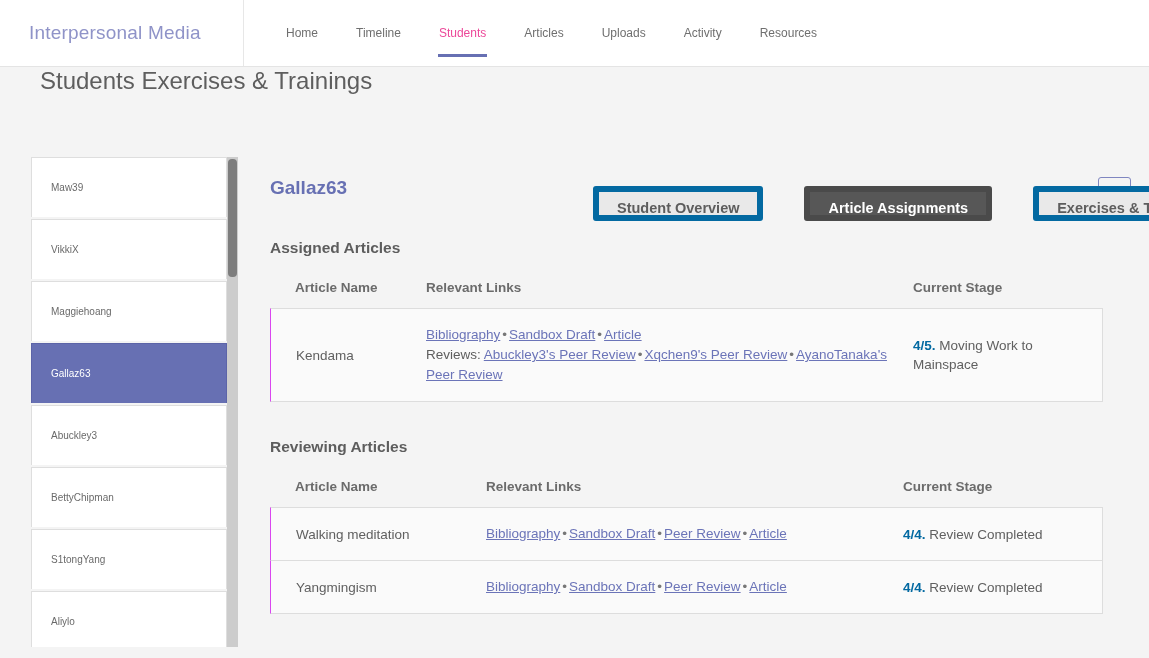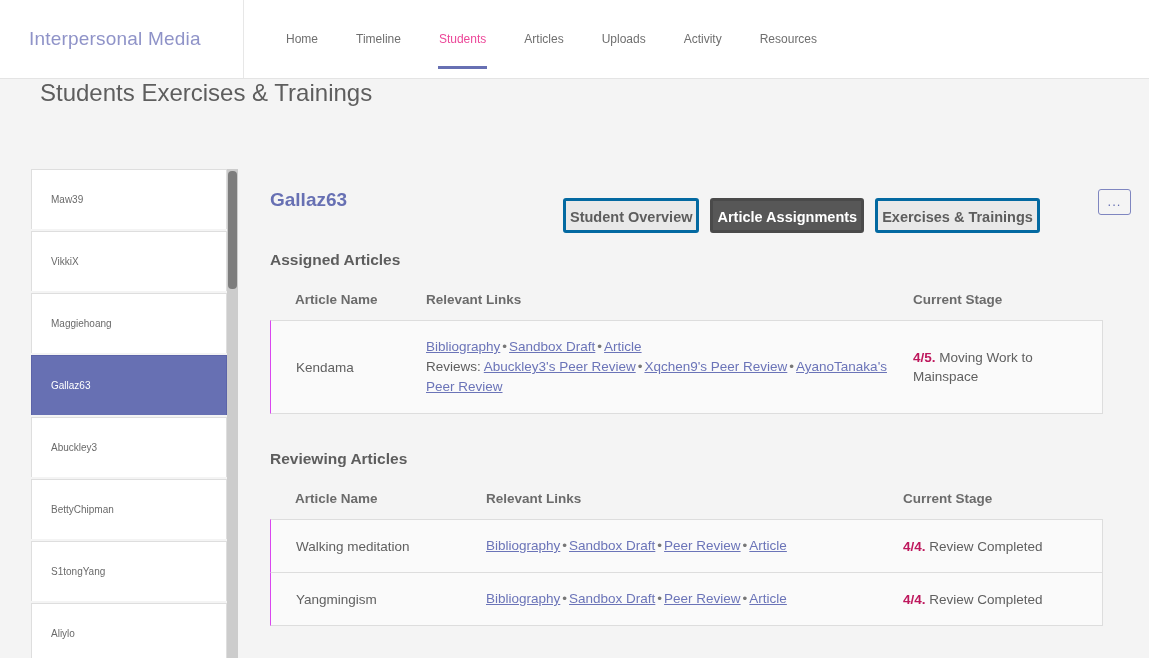--- a/index.html
+++ b/index.html
@@ -6,21 +6,21 @@
   html, body {
     margin: 0; padding: 0;
     width: 1149px; height: 658px;
     background: #f4f4f4;
     font-family: "Liberation Sans", sans-serif;
     overflow: hidden;
   }
 
   
   .navbar {
-    height: 79px;
+    height: 67px;
     background: #ffffff;
     border-bottom: 1px solid #e4e4e4;
     display: flex;
     align-items: stretch;
   }
   .brand-wrap {
     width: 244px;
     display: flex;
     align-items: center;
     border-right: 1px solid #e7e7e7;
@@ -72,32 +72,33 @@
     white-space: nowrap;
   }
   .seg-group {
     position: absolute;
     left: 563px;
     top: 119px;
     display: flex;
     gap: 11px;
   }
   .seg-btn {
-    border: 3px solid #0369a1;
+    border: 6px solid #0369a1;
     background: #e9e9e9;
     color: #5d5d5d;
     font-size: 14.5px;
     font-weight: bold;
     border-radius: 3px;
-    padding: 0 4px;
+    padding: 0 18px;
     height: 35px;
     line-height: 33px;
     cursor: pointer;
     white-space: nowrap;
     font-family: "Liberation Sans", sans-serif;
+    margin-left: 30px;
   }
   .seg-btn.active {
     background: #575757;
     border-color: #4a4a4a;
     color: #ffffff;
   }
 
   
   .body-split {
     display: flex;
@@ -231,21 +232,21 @@
   }
   table.art tbody tr + tr td { border-top: none; }
 
   .links-cell { line-height: 20px; }
   .links-cell a {
     color: #6b74b8;
     text-decoration: underline;
   }
   .sep { color: #777; padding: 0 2px; }
   .rev-label { color: #5e5e5e; }
-  .stage-num { color: #be185d; font-weight: bold; }
+  .stage-num { color: #0369a1; font-weight: bold; }
   .stage-txt { color: #606060; }
   .stage-cell { line-height: 19px; }
 </style>
 </head>
 <body>
 
 <div class="navbar">
   <div class="brand-wrap">
     <span class="brand">Interpersonal Media</span>
   </div>

